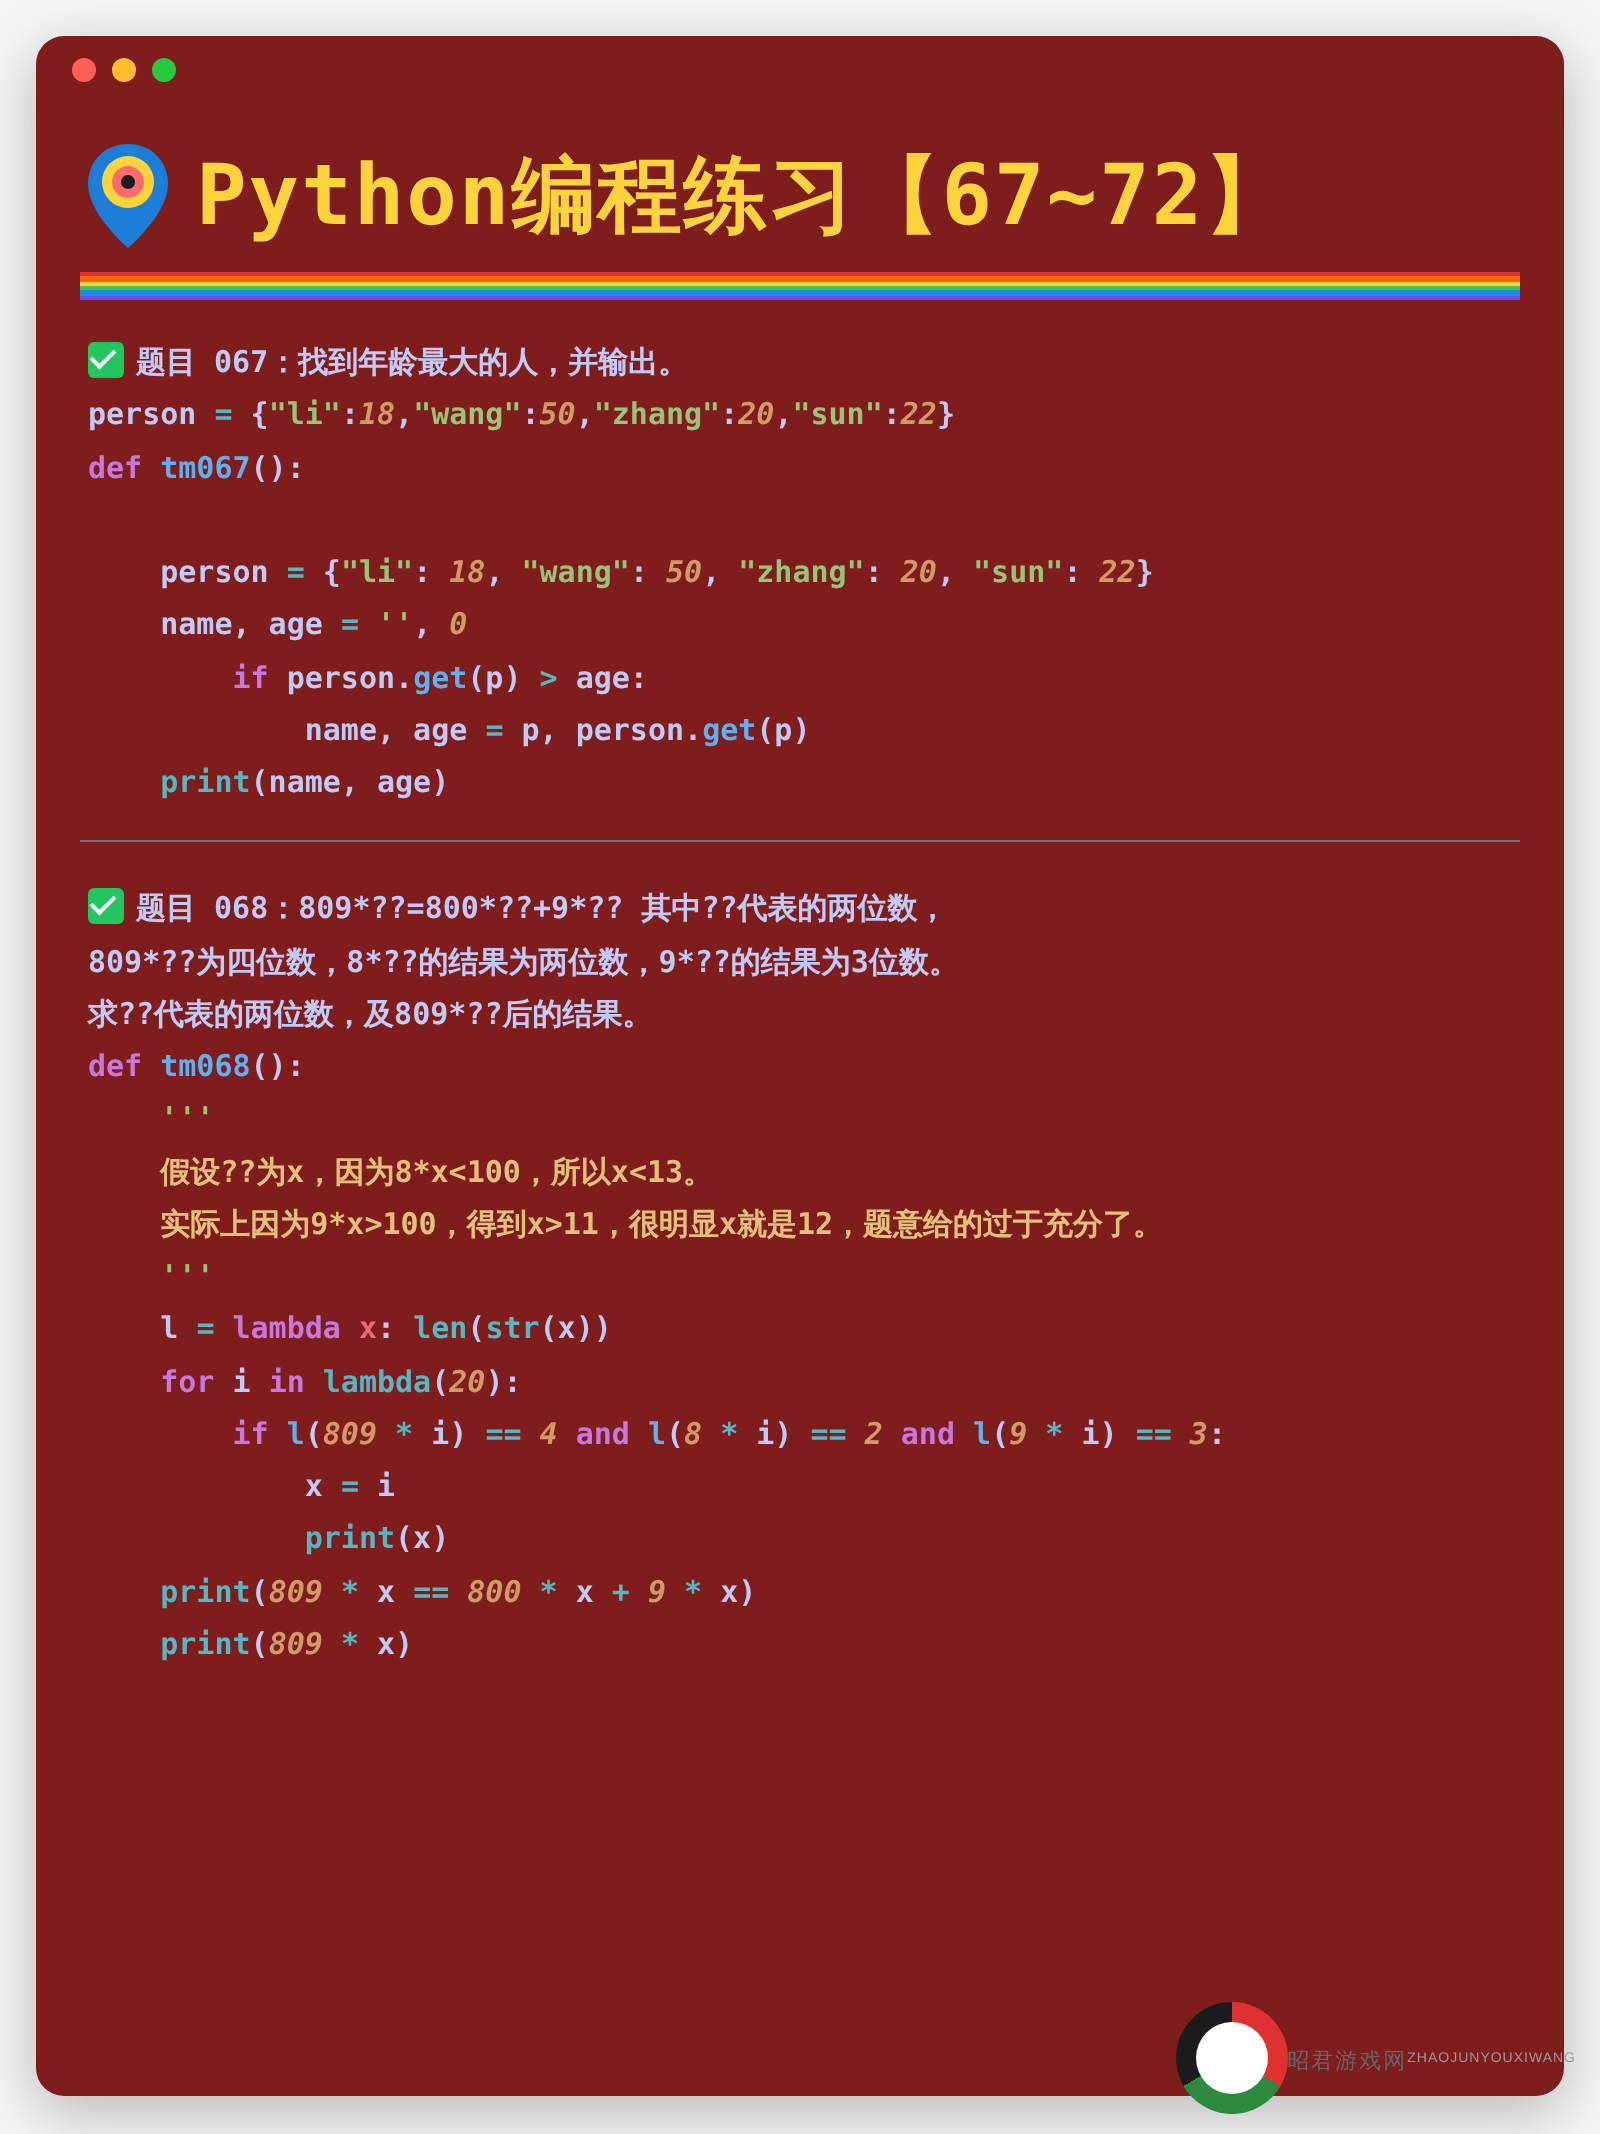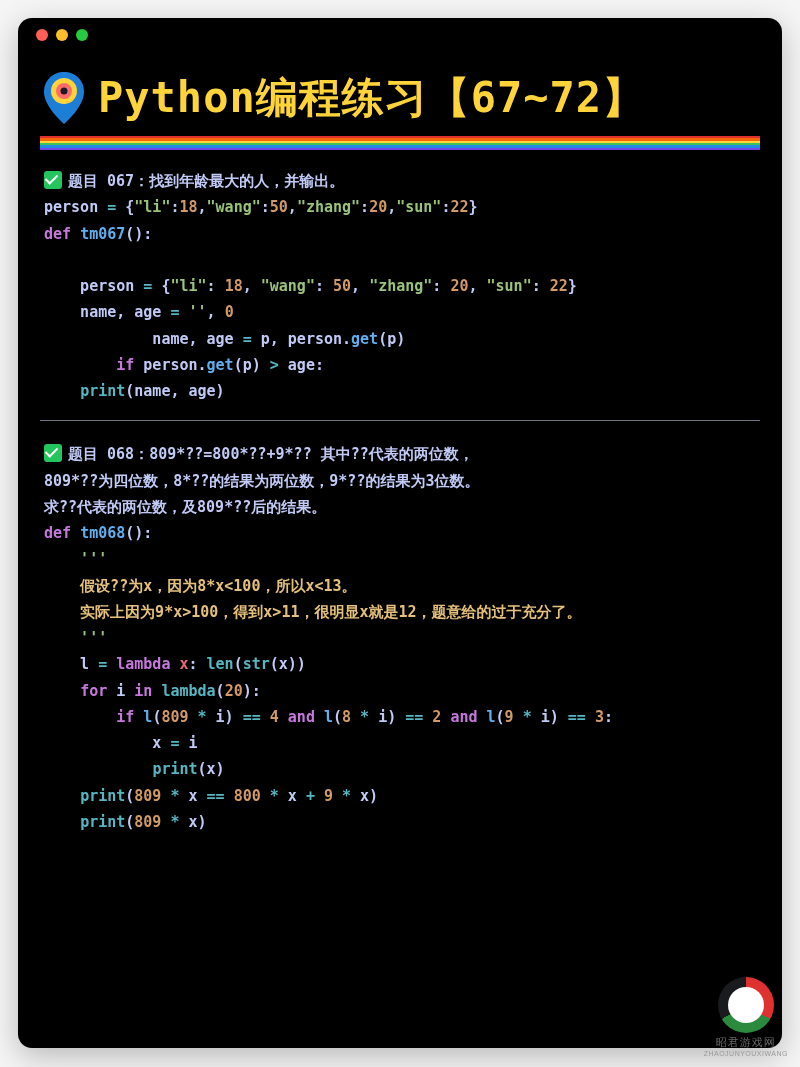--- a/index.html
+++ b/index.html
@@ -10,21 +10,21 @@
     height: 1067px;
     overflow: hidden;
     position: relative;
   }
   .window {
     position: absolute;
     left: 18px;
     top: 18px;
     width: 764px;
     height: 1030px;
-    background: #000000;
+    background: #7f1d1d;
     border-radius: 14px;
     box-shadow: 0 8px 30px rgba(0,0,0,.25);
     overflow: hidden;
   }
   .titlebar {
     height: 34px;
     display: flex;
     align-items: center;
     padding-left: 18px;
     gap: 8px;
@@ -79,31 +79,31 @@
   .check::after{
     content:""; position:absolute; left:4px; top:1px; width:5px; height:10px;
     border-right:2.5px solid #fff; border-bottom:2.5px solid #fff; transform:rotate(45deg);
   }
 
   
   .c-default{ color:#c0caf5; }
   .c-key{ color:#c678dd;text-align:center; }      
   .c-func{ color:#61afef; }     
   .c-str{ color:#98c379; }      
-  .c-num{ color:#d19a66; }
+  .c-num{ color:#d19a66;font-style:italic; }
   .c-op{ color:#56b6c2; }       
   .c-builtin{ color:#56b6c2; }  
   .c-comment{ color:#e5c07b; }  
   .c-quotes{ color:#98c379; }
   .c-var{ color:#e06c75; }
 
   .watermark {
     position: absolute;
     right: 12px; bottom: 10px;
-    display:flex; flex-direction:column; align-items:center;
+    display:flex; flex-direction:row; align-items:center;
     font-family: sans-serif;
   }
   .wm-circle{
     width:56px;height:56px;border-radius:50%;
     background: conic-gradient(#e03131 0 120deg,#2b8a3e 120deg 240deg,#1a1b1e 240deg 360deg);
     position:relative;
   }
   .wm-circle::after{
     content:""; position:absolute; inset:10px; border-radius:50%; background:#fff;
   }
@@ -145,22 +145,22 @@
   </div>
 
   <div class="content">
 
     <div class="line"><span class="check"></span><span class="c-default"><span>题目 067：</span><span>找到年龄最大的人，并输出。</span></span></div>
     <div class="line"><span class="c-default">person </span><span class="c-op">=</span><span class="c-default"> {</span><span class="c-str">"li"</span><span class="c-default">:</span><span class="c-num">18</span><span class="c-default">,</span><span class="c-str">"wang"</span><span class="c-default">:</span><span class="c-num">50</span><span class="c-default">,</span><span class="c-str">"zhang"</span><span class="c-default">:</span><span class="c-num">20</span><span class="c-default">,</span><span class="c-str">"sun"</span><span class="c-default">:</span><span class="c-num">22</span><span class="c-default">}</span></div>
     <div class="line"><span class="c-key">def </span><span class="c-func">tm067</span><span class="c-default">():</span></div>
     <div class="line">&nbsp;</div>
     <div class="line"><span class="c-default">    person </span><span class="c-op">=</span><span class="c-default"> {</span><span class="c-str">"li"</span><span class="c-default">: </span><span class="c-num">18</span><span class="c-default">, </span><span class="c-str">"wang"</span><span class="c-default">: </span><span class="c-num">50</span><span class="c-default">, </span><span class="c-str">"zhang"</span><span class="c-default">: </span><span class="c-num">20</span><span class="c-default">, </span><span class="c-str">"sun"</span><span class="c-default">: </span><span class="c-num">22</span><span class="c-default">}</span></div>
     <div class="line"><span class="c-default">    name, age </span><span class="c-op">=</span><span class="c-default"> </span><span class="c-str">''</span><span class="c-default">, </span><span class="c-num">0</span></div>
+    <div class="line"><span class="c-default">        </span><span class="c-key">if</span><span class="c-default"> person.</span><span class="c-func">get</span><span class="c-default">(p) </span><span class="c-op">&gt;</span><span class="c-default"> age:</span></div>
     <div class="line"><span class="c-default">            name, age </span><span class="c-op">=</span><span class="c-default"> p, person.</span><span class="c-func">get</span><span class="c-default">(p)</span></div>
-    <div class="line"><span class="c-default">        </span><span class="c-key">if</span><span class="c-default"> person.</span><span class="c-func">get</span><span class="c-default">(p) </span><span class="c-op">&gt;</span><span class="c-default"> age:</span></div>
     <div class="line"><span class="c-default">    </span><span class="c-builtin">print</span><span class="c-default">(name, age)</span></div>
 
     <hr class="hr">
 
     <div class="line"><span class="check"></span><span class="c-default"><span>题目 068：</span><span>809*??=800*??+9*?? 其中??代表的两位数，</span></span></div>
     <div class="line"><span class="c-default">809*??为四位数，8*??的结果为两位数，9*??的结果为3位数。</span></div>
     <div class="line"><span class="c-default">求??代表的两位数，及809*??后的结果。</span></div>
     <div class="line"><span class="c-key">def </span><span class="c-func">tm068</span><span class="c-default">():</span></div>
     <div class="line"><span class="c-quotes">    '''</span></div>
     <div class="line"><span class="c-comment">    假设??为x，因为8*x&lt;100，所以x&lt;13。</span></div>

